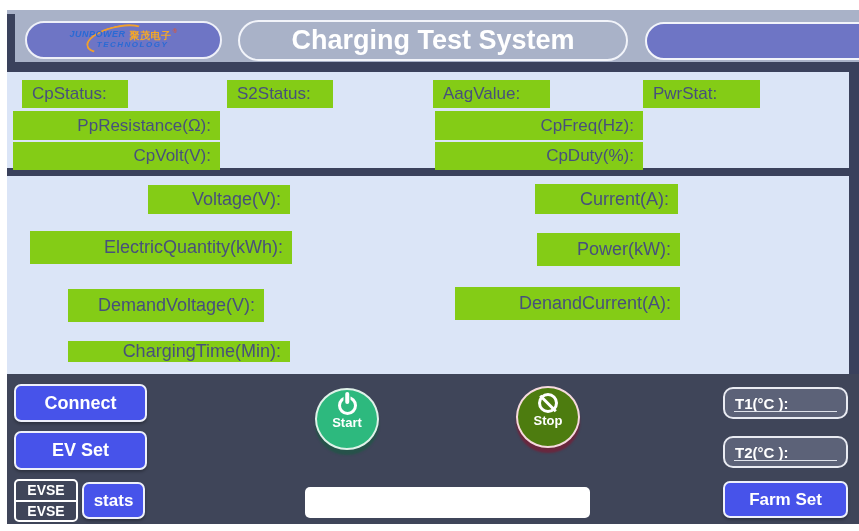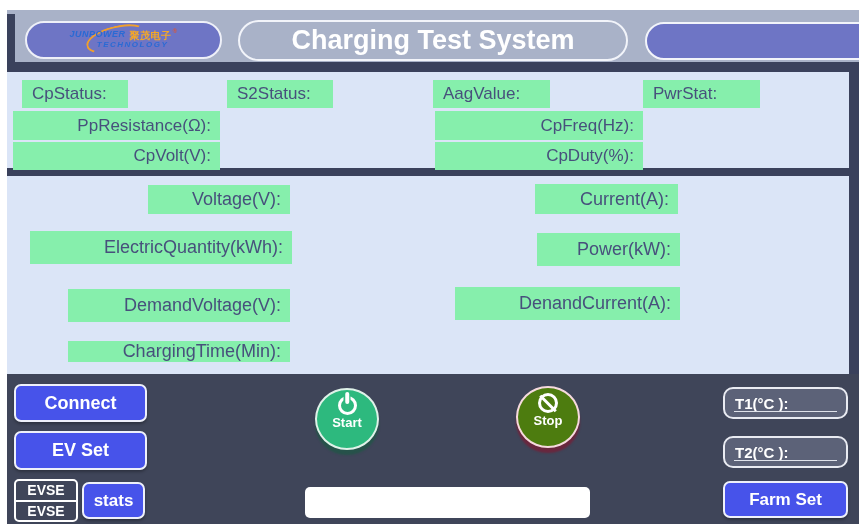--- a/index.html
+++ b/index.html
@@ -32,40 +32,40 @@
   .logo-swoosh{ position:absolute; left:50%; top:50%; width:62px; height:26px;
                 transform:translate(-62%,-54%) rotate(-14deg); border:2px solid #f09f2c; border-radius:50%;
                 border-bottom-color:transparent; border-right-color:transparent; }
   .title-pill { position:absolute; left:238px; top:20px; width:390px; height:41px;
                 border:2.5px solid #f2f4fa; border-radius:22px; display:flex; align-items:center;
                 justify-content:center; color:#ffffff; font-size:27px; font-weight:700; }
   .right-pill { position:absolute; left:645px; top:22px; width:240px; height:38px; background:#6e75c5;
                 border:2.5px solid #f2f4fa; border-radius:20px; }
 
   
-  .chip { position:absolute; background:#86efac; color:#47507c; display:flex; align-items:center;
+  .chip { position:absolute; background:#84cc16; color:#47507c; display:flex; align-items:center;
           font-size:17px;text-align:right; }
   .chip.start { justify-content:flex-start; padding-left:10px; }
   .chip.end   { justify-content:flex-end;  padding-right:9px; }
   .chip.big   { font-size:18px; }
 
   .c-cpstatus { left:22px;  top:80px;  width:106px; height:28px; }
   .c-s2status { left:227px; top:80px;  width:106px; height:28px; }
   .c-aagvalue { left:433px; top:80px;  width:117px; height:28px; }
   .c-pwrstat  { left:643px; top:80px;  width:117px; height:28px; }
   .c-ppres    { left:13px;  top:111px; width:207px; height:29px; }
   .c-cpfreq   { left:435px; top:111px; width:208px; height:29px; }
   .c-cpvolt   { left:13px;  top:142px; width:207px; height:28px; }
   .c-cpduty   { left:435px; top:142px; width:208px; height:28px; }
 
   .c-voltage  { left:148px; top:185px; width:142px; height:29px; }
   .c-current  { left:535px; top:184px; width:143px; height:30px; }
   .c-elecq    { left:30px;  top:231px; width:262px; height:33px; }
   .c-power    { left:537px; top:233px; width:143px; height:33px; }
-  .c-dvolt    { left:68px;  top:289px; width:222px; height:33px; }
+  .c-dvolt    { left:68px;  top:289px; width:196px; height:33px; }
   .c-dcurr    { left:455px; top:287px; width:225px; height:33px; }
   .c-ctime    { left:68px;  top:341px; width:222px; height:21px;padding-left:20px; }
 
   
   .btn-blue { position:absolute; background:#4753ea; border:2px solid #eef0fa; border-radius:7px;
               color:#ffffff; font-weight:700; display:flex; align-items:center; justify-content:center;
               cursor:pointer; box-shadow:0 2px 3px rgba(0,0,0,.28); }
   .b-connect { left:14px; top:384px; width:133px; height:38px; font-size:18px; }
   .b-evset   { left:14px; top:431px; width:133px; height:39px; font-size:18px; }
   .b-stats   { left:82px; top:482px; width:63px;  height:37px; font-size:17px; }

